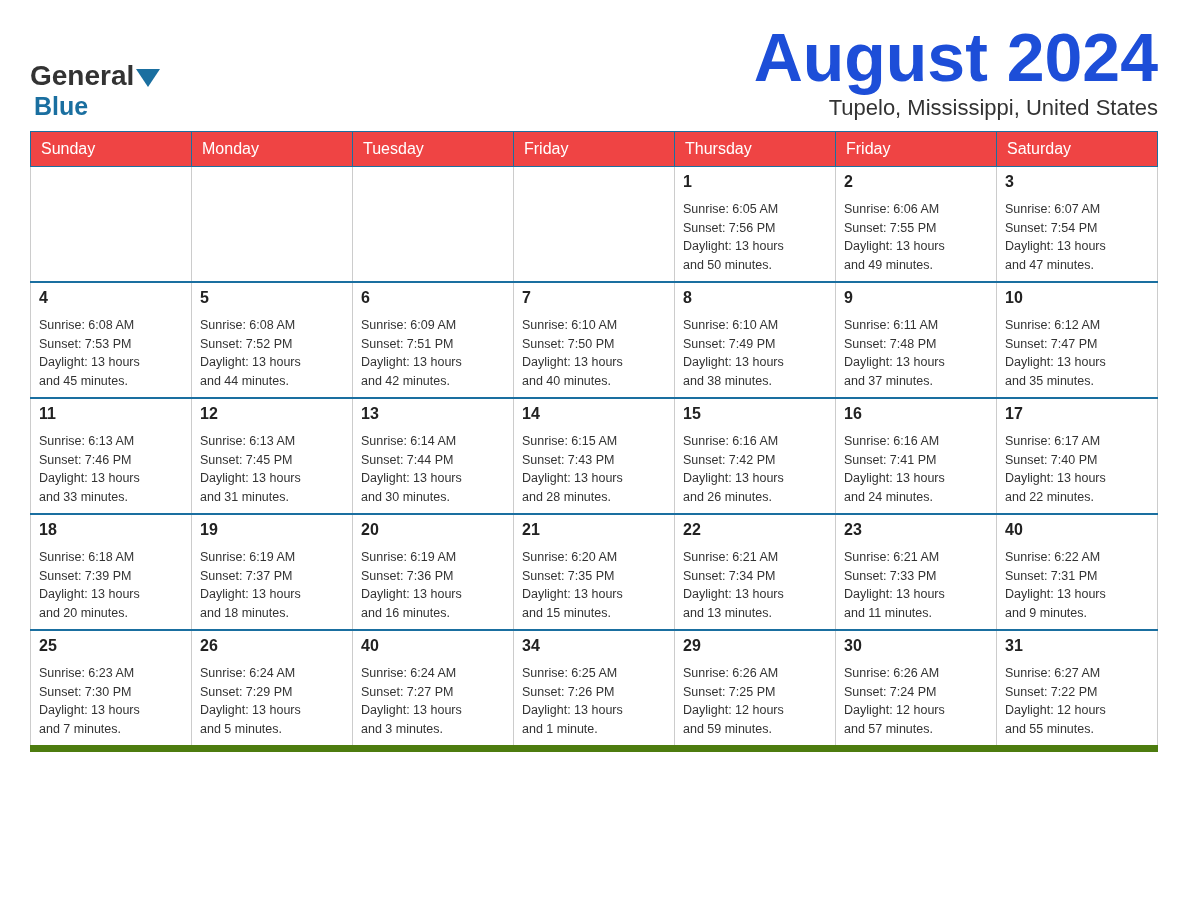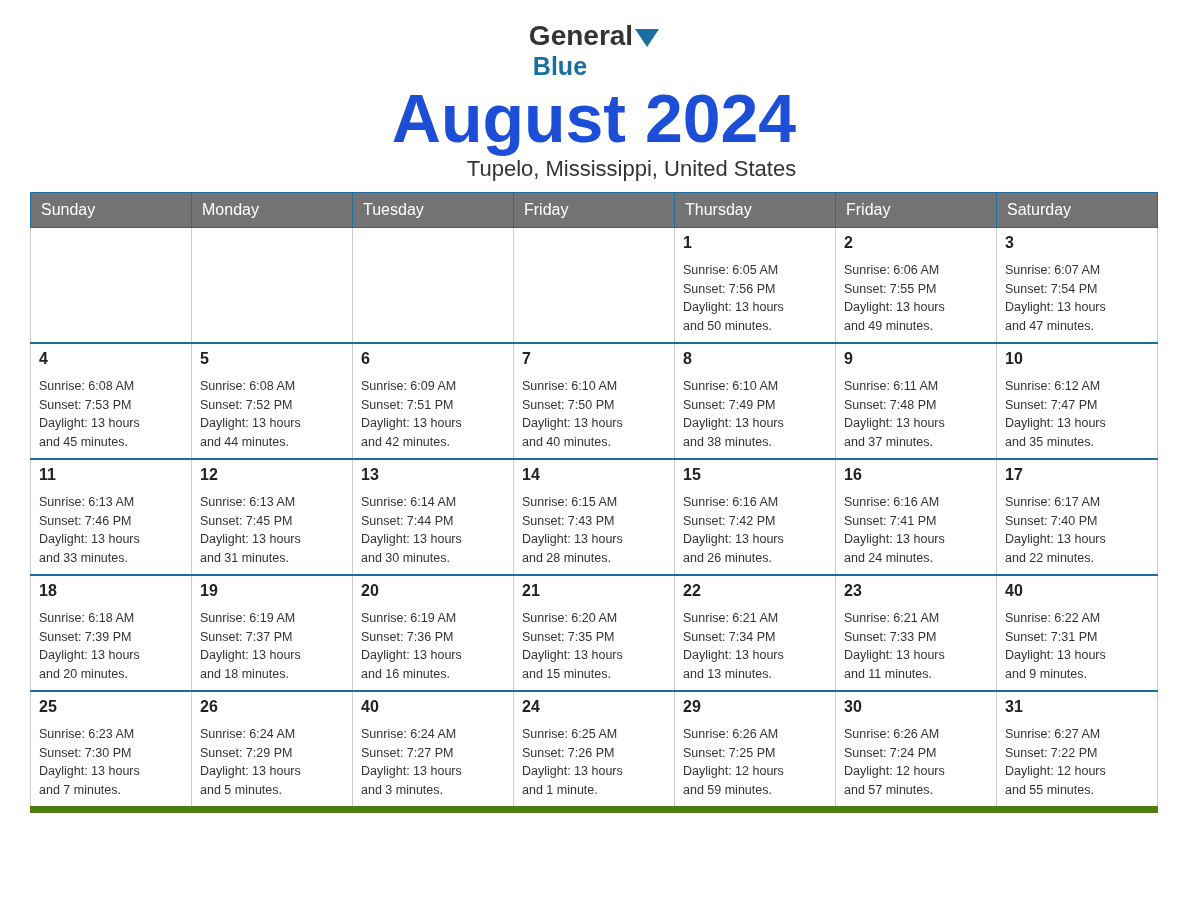--- a/index.html
+++ b/index.html
@@ -6,23 +6,22 @@
     body {
       background: #fff;
       font-family: Arial, sans-serif;
       width: 1188px;
       min-height: 918px;
       padding: 20px 30px;
     }
     .header {
       display: flex;
       justify-content: space-between;
-      align-items: center;
+      align-items: flex-end;
       margin-bottom: 10px;
-      flex-direction: column;
     }
     .logo {
       display: flex;
       flex-direction: column;
       align-items: flex-start;
     }
     .logo-text {
       display: flex;
       align-items: center;
       font-size: 28px;
@@ -52,21 +51,21 @@
     .location {
       font-size: 22px;
       color: #333;
     }
     .calendar {
       width: 100%;
       border-collapse: collapse;
       margin-top: 10px;
     }
     .calendar th {
-      background-color: #737373;
+      background-color: #ef4444;
       color: #fff;
       font-size: 16px;
       font-weight: normal;
       padding: 8px 10px;
       text-align: left;
       border: 1px solid #1a6fa0;
     }
     .calendar td {
       vertical-align: top;
       border: 1px solid #ccc;
@@ -244,21 +243,21 @@
         </td>
         <td>
           <span class="day-number">26</span>
           <div class="day-info">Sunrise: 6:24 AM<br>Sunset: 7:29 PM<br>Daylight: 13 hours<br>and 5 minutes.</div>
         </td>
         <td>
           <span class="day-number">40</span>
           <div class="day-info">Sunrise: 6:24 AM<br>Sunset: 7:27 PM<br>Daylight: 13 hours<br>and 3 minutes.</div>
         </td>
         <td>
-          <span class="day-number">24</span>
+          <span class="day-number">34</span>
           <div class="day-info">Sunrise: 6:25 AM<br>Sunset: 7:26 PM<br>Daylight: 13 hours<br>and 1 minute.</div>
         </td>
         <td>
           <span class="day-number">29</span>
           <div class="day-info">Sunrise: 6:26 AM<br>Sunset: 7:25 PM<br>Daylight: 12 hours<br>and 59 minutes.</div>
         </td>
         <td>
           <span class="day-number">30</span>
           <div class="day-info">Sunrise: 6:26 AM<br>Sunset: 7:24 PM<br>Daylight: 12 hours<br>and 57 minutes.</div>
         </td>

